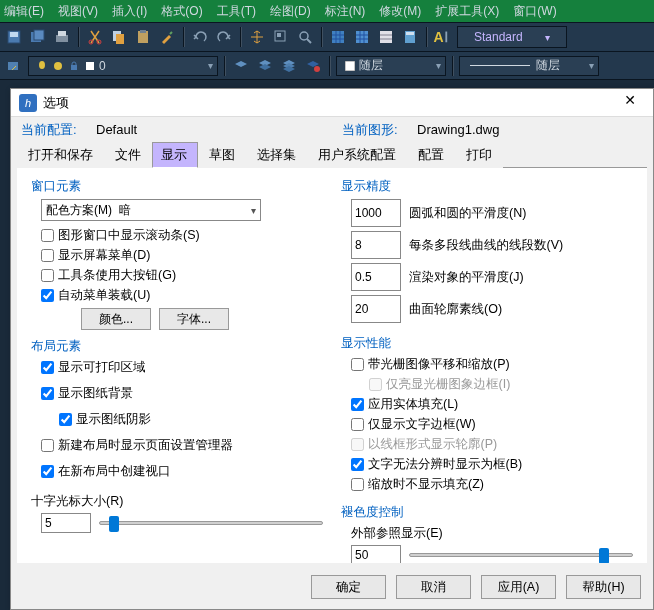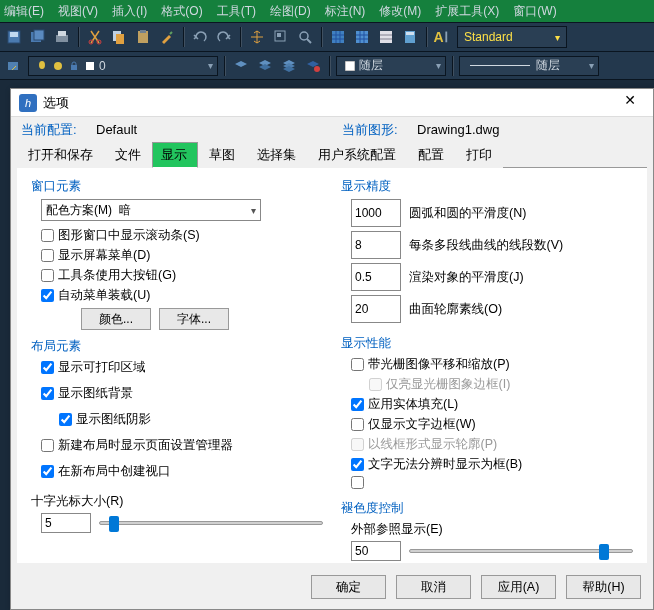--- a/index.html
+++ b/index.html
@@ -4,21 +4,21 @@
 <style>
 * { box-sizing: border-box; margin: 0; padding: 0; font-family: "Microsoft YaHei", "SimSun", sans-serif; }
 body { width: 654px; height: 610px; background: #1a2a3a; overflow: hidden; position: relative; }
 
 .menubar { display: flex; background: #15803d; color: #d0d8e0; font-size: 12px; padding: 2px 4px; gap: 14px; height: 22px; align-items: center; }
 .menubar span { cursor: default; }
 
 .toolbar { display: flex; background: #23384d; height: 30px; align-items: center; padding: 0 4px; gap: 4px; border-top: 1px solid #0a1520; border-bottom: 1px solid #0a1520; }
 .tb-icon { width: 20px; height: 22px; display: flex; align-items: center; justify-content: center; }
 .tb-sep { width: 1px; height: 20px; background: #0a1520; margin: 0 2px; box-shadow: 1px 0 0 #405060; }
-.tb-textstyle { height: 22px; display: flex; align-items: center; color: #fde047; font-size: 12px; padding: 0 6px; border: 1px solid #0a1520; background: #2a3f54; width: 110px; }
+.tb-textstyle { height: 22px; display: flex; align-items: center; color: #c4b5fd; font-size: 12px; padding: 0 16px; border: 1px solid #0a1520; background: #2a3f54; width: 110px; }
 .tb-A { color: #e0c040; font-size: 14px; font-weight: bold; margin-right: 2px; }
 
 .layerbar { display: flex; background: #23384d; height: 28px; align-items: center; padding: 0 4px; gap: 4px; border-bottom: 1px solid #0a1520; }
 .layer-combo { height: 20px; background: #2a3f54; border: 1px solid #0a1520; color: #d0d8e0; font-size: 12px; display: flex; align-items: center; padding: 0 18px 0 6px; position: relative; }
 .layer-combo::after { content: "▾"; position: absolute; right: 4px; color: #8aa0b5; font-size: 10px; }
 .laysw { width: 14px; height: 14px; display: flex; align-items: center; justify-content: center; margin-right: 2px; }
 .line-sample { width: 60px; height: 1px; background: #d0d8e0; margin: 0 6px; }
 
 .dialog { position: absolute; left: 10px; top: 88px; width: 644px; height: 522px; background: #f0f0f0; border: 1px solid #888; box-shadow: 2px 2px 6px rgba(0,0,0,.4); display: flex; flex-direction: column; }
 .dlg-title { height: 28px; display: flex; align-items: center; padding: 0 8px; background: #fff; border-bottom: 1px solid #ddd; }
@@ -26,21 +26,21 @@
 .dlg-title-text { font-size: 13px; flex: 1; }
 .dlg-close { width: 30px; height: 22px; text-align: center; font-size: 14px; cursor: pointer; }
 
 .dlg-profile { display: flex; font-size: 13px; padding: 4px 10px 2px; gap: 20px; }
 .dlg-profile .label { color: #0060c0; width: 75px; }
 .dlg-profile .val { }
 .prof-col { display: flex; align-items: baseline; width: 50%; }
 
 .tabs { display: flex; font-size: 13px; border-bottom: 1px solid #999; margin: 0 6px; }
 .tab { padding: 3px 10px 3px; border: 1px solid transparent; border-bottom: none; position: relative; top: 1px; background: #f0f0f0; }
-.tab.active { background: #22c55e; border-color: #999; border-bottom: 1px solid #fff; padding-left: 8px; }
+.tab.active { background: #c4b5fd; border-color: #999; border-bottom: 1px solid #fff; padding-left: 8px; }
 
 .dlg-body { flex: 1; display: flex; padding: 10px 14px 6px; gap: 18px; background: #fff; margin: 0 6px 6px; overflow: hidden; font-size: 12.5px; }
 .col { flex: 1; display: flex; flex-direction: column; }
 .section-title { color: #0060c0; margin-bottom: 4px; }
 .indent { margin-left: 10px; }
 .combo-scheme { width: 220px; height: 22px; border: 1px solid #888; background: #fff; font-size: 12px; padding: 2px 4px; display: flex; align-items: center; justify-content: space-between; margin-bottom: 6px; }
 .combo-scheme::after { content: "▾"; font-size: 10px; color: #555; }
 .chk { display: flex; align-items: center; gap: 4px; margin-bottom: 3px; }
 .chk input { width: 13px; height: 13px; }
 .btnrow { display: flex; gap: 8px; margin: 4px 0 8px 40px; }
@@ -394,20 +394,21 @@
         <label class="chk dimmed">
             <input type="checkbox" disabled="" style="">
             <span>以线框形式显示轮廓(P)</span>
           </label>
         <label class="chk">
             <input type="checkbox" checked="" style="">
             <span>文字无法分辨时显示为框(B)</span>
           </label>
         <label class="chk">
             <input type="checkbox" style="">
+            <span>缩放时不显示填充(Z)</span>
           </label>
       </div>
 
       <div class="section-title">褪色度控制</div>
       <div class="indent">
         <div class="slider-group">
           <div class="slider-label">外部参照显示(E)</div>
           <div class="slider-row">
             <input class="num" value="50" style="">
             <div class="slider-track">

